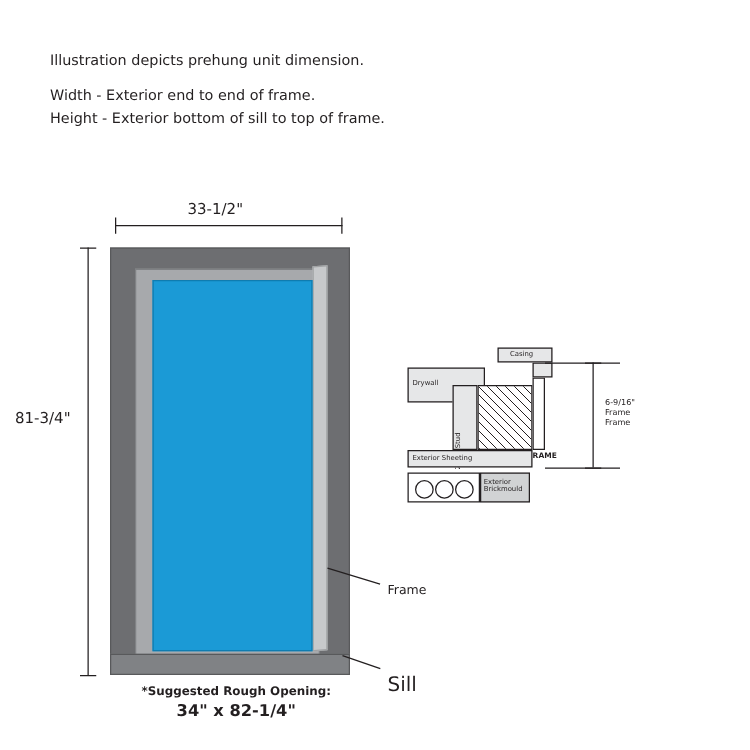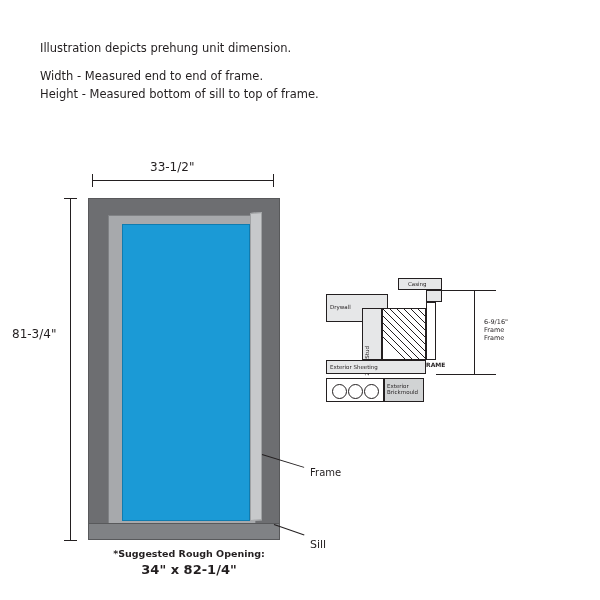--- a/index.html
+++ b/index.html
@@ -160,21 +160,21 @@
     width: 32px;
     height: 1px;
     background: #231f20;
     transform: rotate(19deg);
     transform-origin: left center;
   }
   .callout-sill-label {
     position: absolute;
     left: 310px;
     top: 538px;
-    font-size: 11px;
+    font-size: 16px;
   }
 
   
   .rough-opening {
     position: absolute;
     left: 96px;
     top: 548px;
     width: 186px;
     text-align: center;
     font-weight: bold;
@@ -328,22 +328,22 @@
   }
 </style>
 </head>
 <body>
 
 <div class="canvas">
 
   <div class="notes">
     <div>Illustration depicts prehung unit dimension.</div>
     <div class="spacer"></div>
-    <div>Width - Measured end to end of frame.</div>
-    <div>Height - Measured bottom of sill to top of frame.</div>
+    <div>Width - Exterior end to end of frame.</div>
+    <div>Height - Exterior bottom of sill to top of frame.</div>
   </div>
 
   <div class="door-outer"></div>
   <div class="door-inner-shadow"></div>
   <div class="door-edge"></div>
   <div class="door-slab"></div>
   <div class="sill-bar"></div>
 
   <div class="dim-width-line"></div>
   <div class="dim-width-tick-l"></div>

